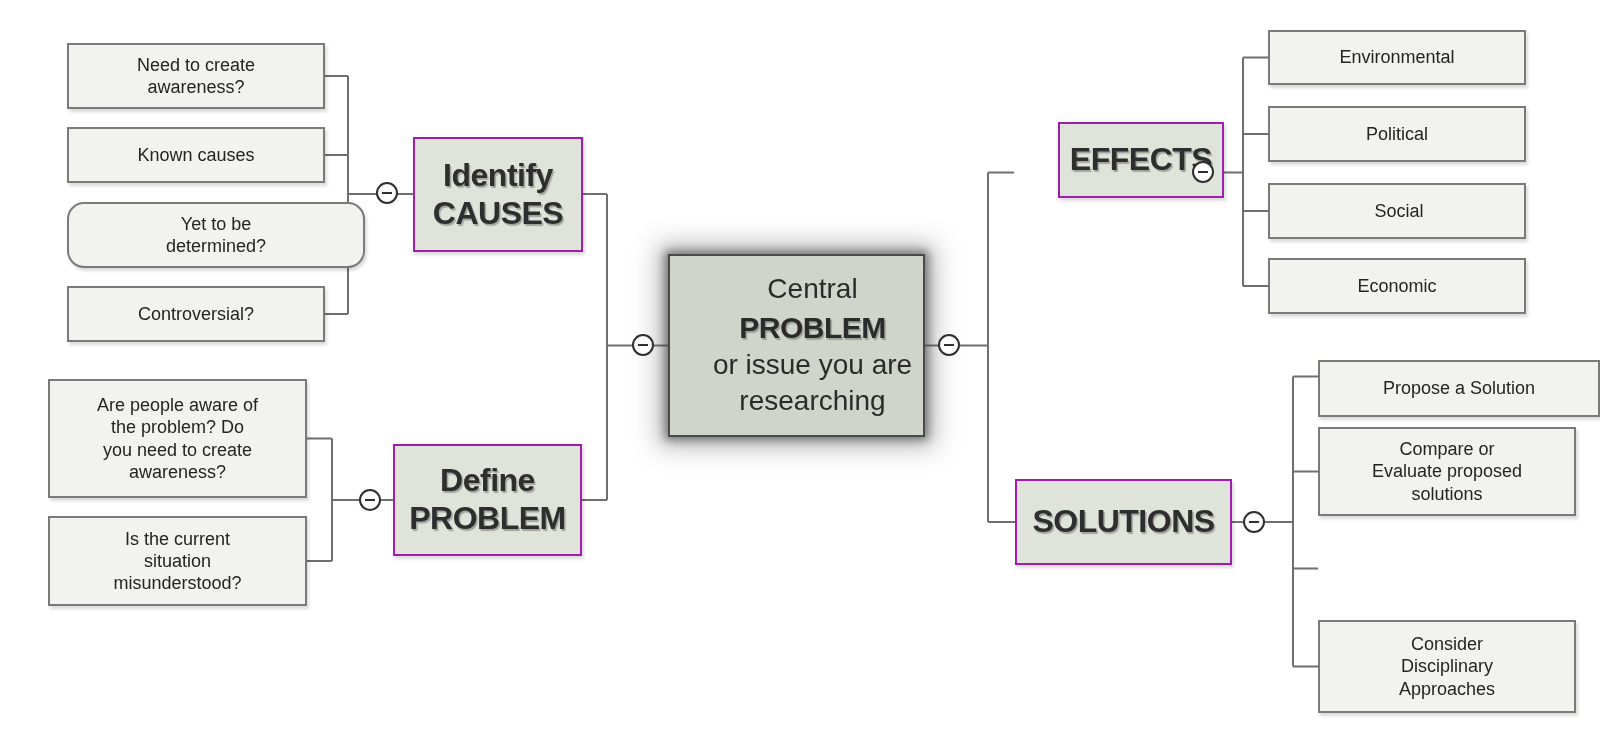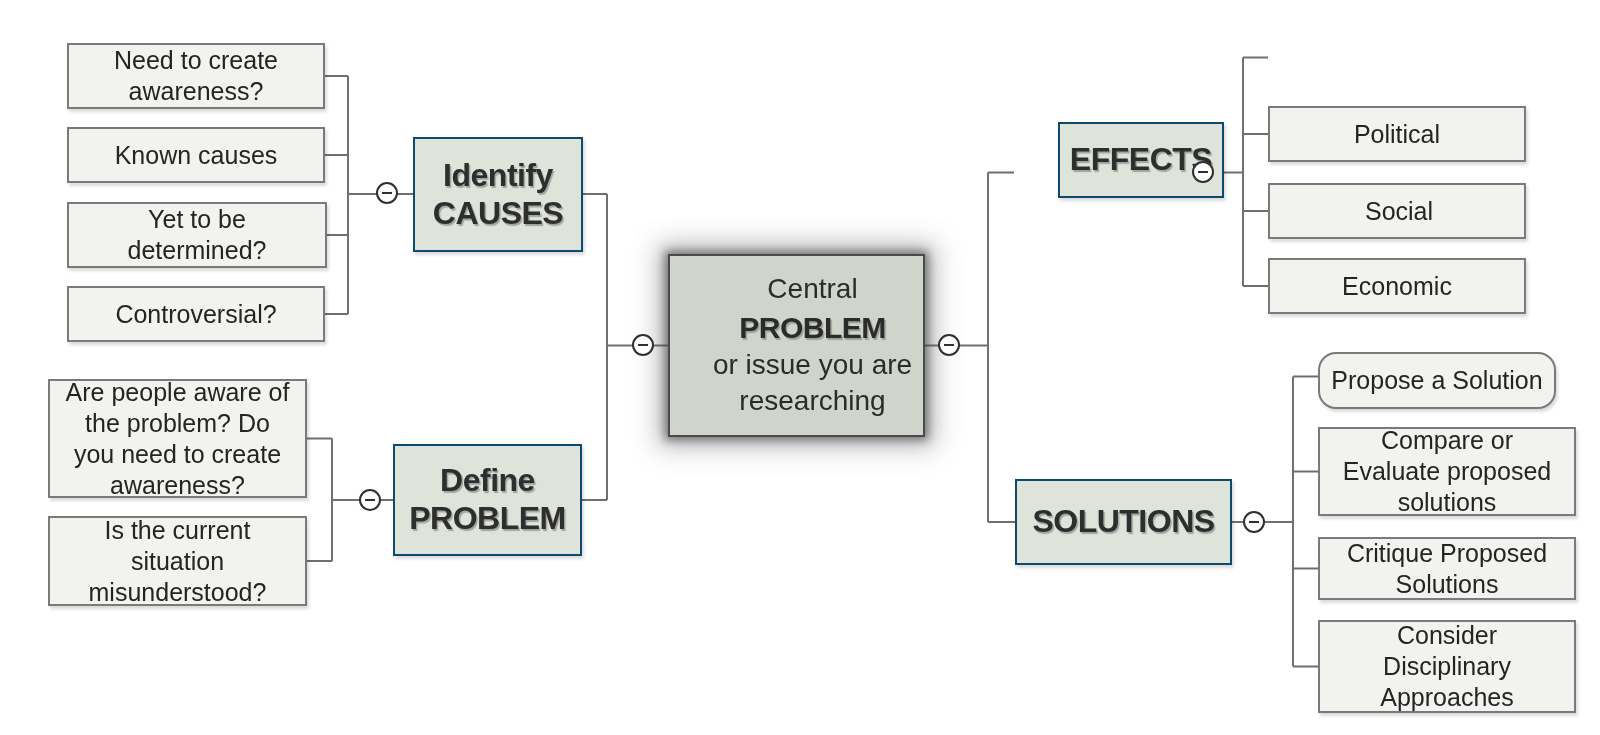--- a/index.html
+++ b/index.html
@@ -7,26 +7,26 @@
     position:relative;width:1600px;height:735px;background:#ffffff;overflow:hidden;
     font-family:"Liberation Sans","DejaVu Sans",sans-serif;color:#262626;
   }
   .wires{position:absolute;left:0;top:0;width:1600px;height:735px;}
   .box{
     position:absolute;display:flex;flex-direction:column;align-items:center;justify-content:center;
     text-align:center;white-space:pre-line;box-sizing:border-box;
   }
   .leaf{
     background:#f2f2ef;border:2px solid #7a7a7a;
-    font-size:25px;line-height:1.24;color:#242424;
+    font-size:18px;line-height:1.24;color:#242424;
     box-shadow:2px 3px 3px rgba(0,0,0,0.14);
     padding:0 4px;
   }
   .branch{
-    background:#dfe4da;border:2px solid #0c4a6e;
+    background:#dfe4da;border:2px solid #a21caf;
     font-weight:bold;font-size:32px;line-height:1.18;color:#2e2e2e;
     letter-spacing:-0.5px;
     text-shadow:1.5px 1.5px 1px rgba(0,0,0,0.28);
     box-shadow:2px 3px 3px rgba(0,0,0,0.14);
   }
   .central{
     background:#cfd5ca;border:2px solid #4a4a4a;
     font-size:28px;line-height:1.3;color:#2b2b2b;
     box-shadow:0 0 9px 3px rgba(55,55,55,0.6),0 0 24px 10px rgba(95,95,95,0.42);
     padding-left:32px;
@@ -53,21 +53,21 @@
       M925 345.5 H988 M988 172.5 V522 M988 172.5 H1014 M988 522 H1015
       M1180 172.5 H1243 M1243 57.5 V286
       M1243 57.5 H1268 M1243 134 H1268 M1243 211 H1268 M1243 286 H1268
       M1232 522 H1293 M1293 376.5 V666.5
       M1293 376.5 H1318 M1293 471.5 H1318 M1293 568.5 H1318 M1293 666.5 H1318"></path>
   </svg>
 
   <div class="box leaf" style="left:67px;top:43px;width:258px;height:66px;">Need to create
 awareness?</div>
   <div class="box leaf" style="left:67px;top:127px;width:258px;height:56px;">Known causes</div>
-  <div class="box leaf" style="left:67px;top:202px;width:260px;height:66px;">Yet to be
+  <div class="box leaf" style="left:67px;top:202px;width:298px;height:66px;border-radius:17px;">Yet to be
 determined?</div>
   <div class="box leaf" style="left:67px;top:286px;width:258px;height:56px;">Controversial?</div>
 
   <div class="box leaf" style="left:48px;top:379px;width:259px;height:119px;">Are people aware of
 the problem?  Do
 you need to create
 awareness?</div>
   <div class="box leaf" style="left:48px;top:516px;width:259px;height:90px;">Is the current
 situation
 misunderstood?</div>
@@ -79,30 +79,29 @@
   <div class="box branch" style="left:1014px;top:122px;width:166px;height:76px;margin-left:44px;">EFFECTS</div>
   <div class="box branch" style="left:1015px;top:479px;width:217px;height:86px;">SOLUTIONS</div>
 
   <div class="box central" style="left:668px;top:254px;width:257px;height:183px;">
     <span>Central</span>
     <strong>PROBLEM</strong>
     <span>or issue you are
 researching</span>
   </div>
 
+  <div class="box leaf" style="left:1268px;top:30px;width:258px;height:55px;">Environmental</div>
   <div class="box leaf" style="left:1268px;top:106px;width:258px;height:56px;">Political</div>
   <div class="box leaf" style="left:1268px;top:183px;width:258px;height:56px;padding-left:8px;">Social</div>
   <div class="box leaf" style="left:1268px;top:258px;width:258px;height:56px;">Economic</div>
 
-  <div class="box leaf" style="left:1318px;top:352px;width:238px;height:57px;border-radius:18px;">Propose a Solution</div>
+  <div class="box leaf" style="left:1318px;top:360px;width:282px;height:57px;">Propose a Solution</div>
   <div class="box leaf" style="left:1318px;top:427px;width:258px;height:89px;">Compare or
 Evaluate proposed
 solutions</div>
-  <div class="box leaf" style="left:1318px;top:537px;width:258px;height:63px;">Critique Proposed
-Solutions</div>
   <div class="box leaf" style="left:1318px;top:620px;width:258px;height:93px;">Consider
 Disciplinary
 Approaches</div>
 
   <div class="toggle" style="left:376px;top:182px;">
     <span class="dash"></span>
   </div>
   <div class="toggle" style="left:359px;top:489px;">
     <span class="dash"></span>
   </div>

